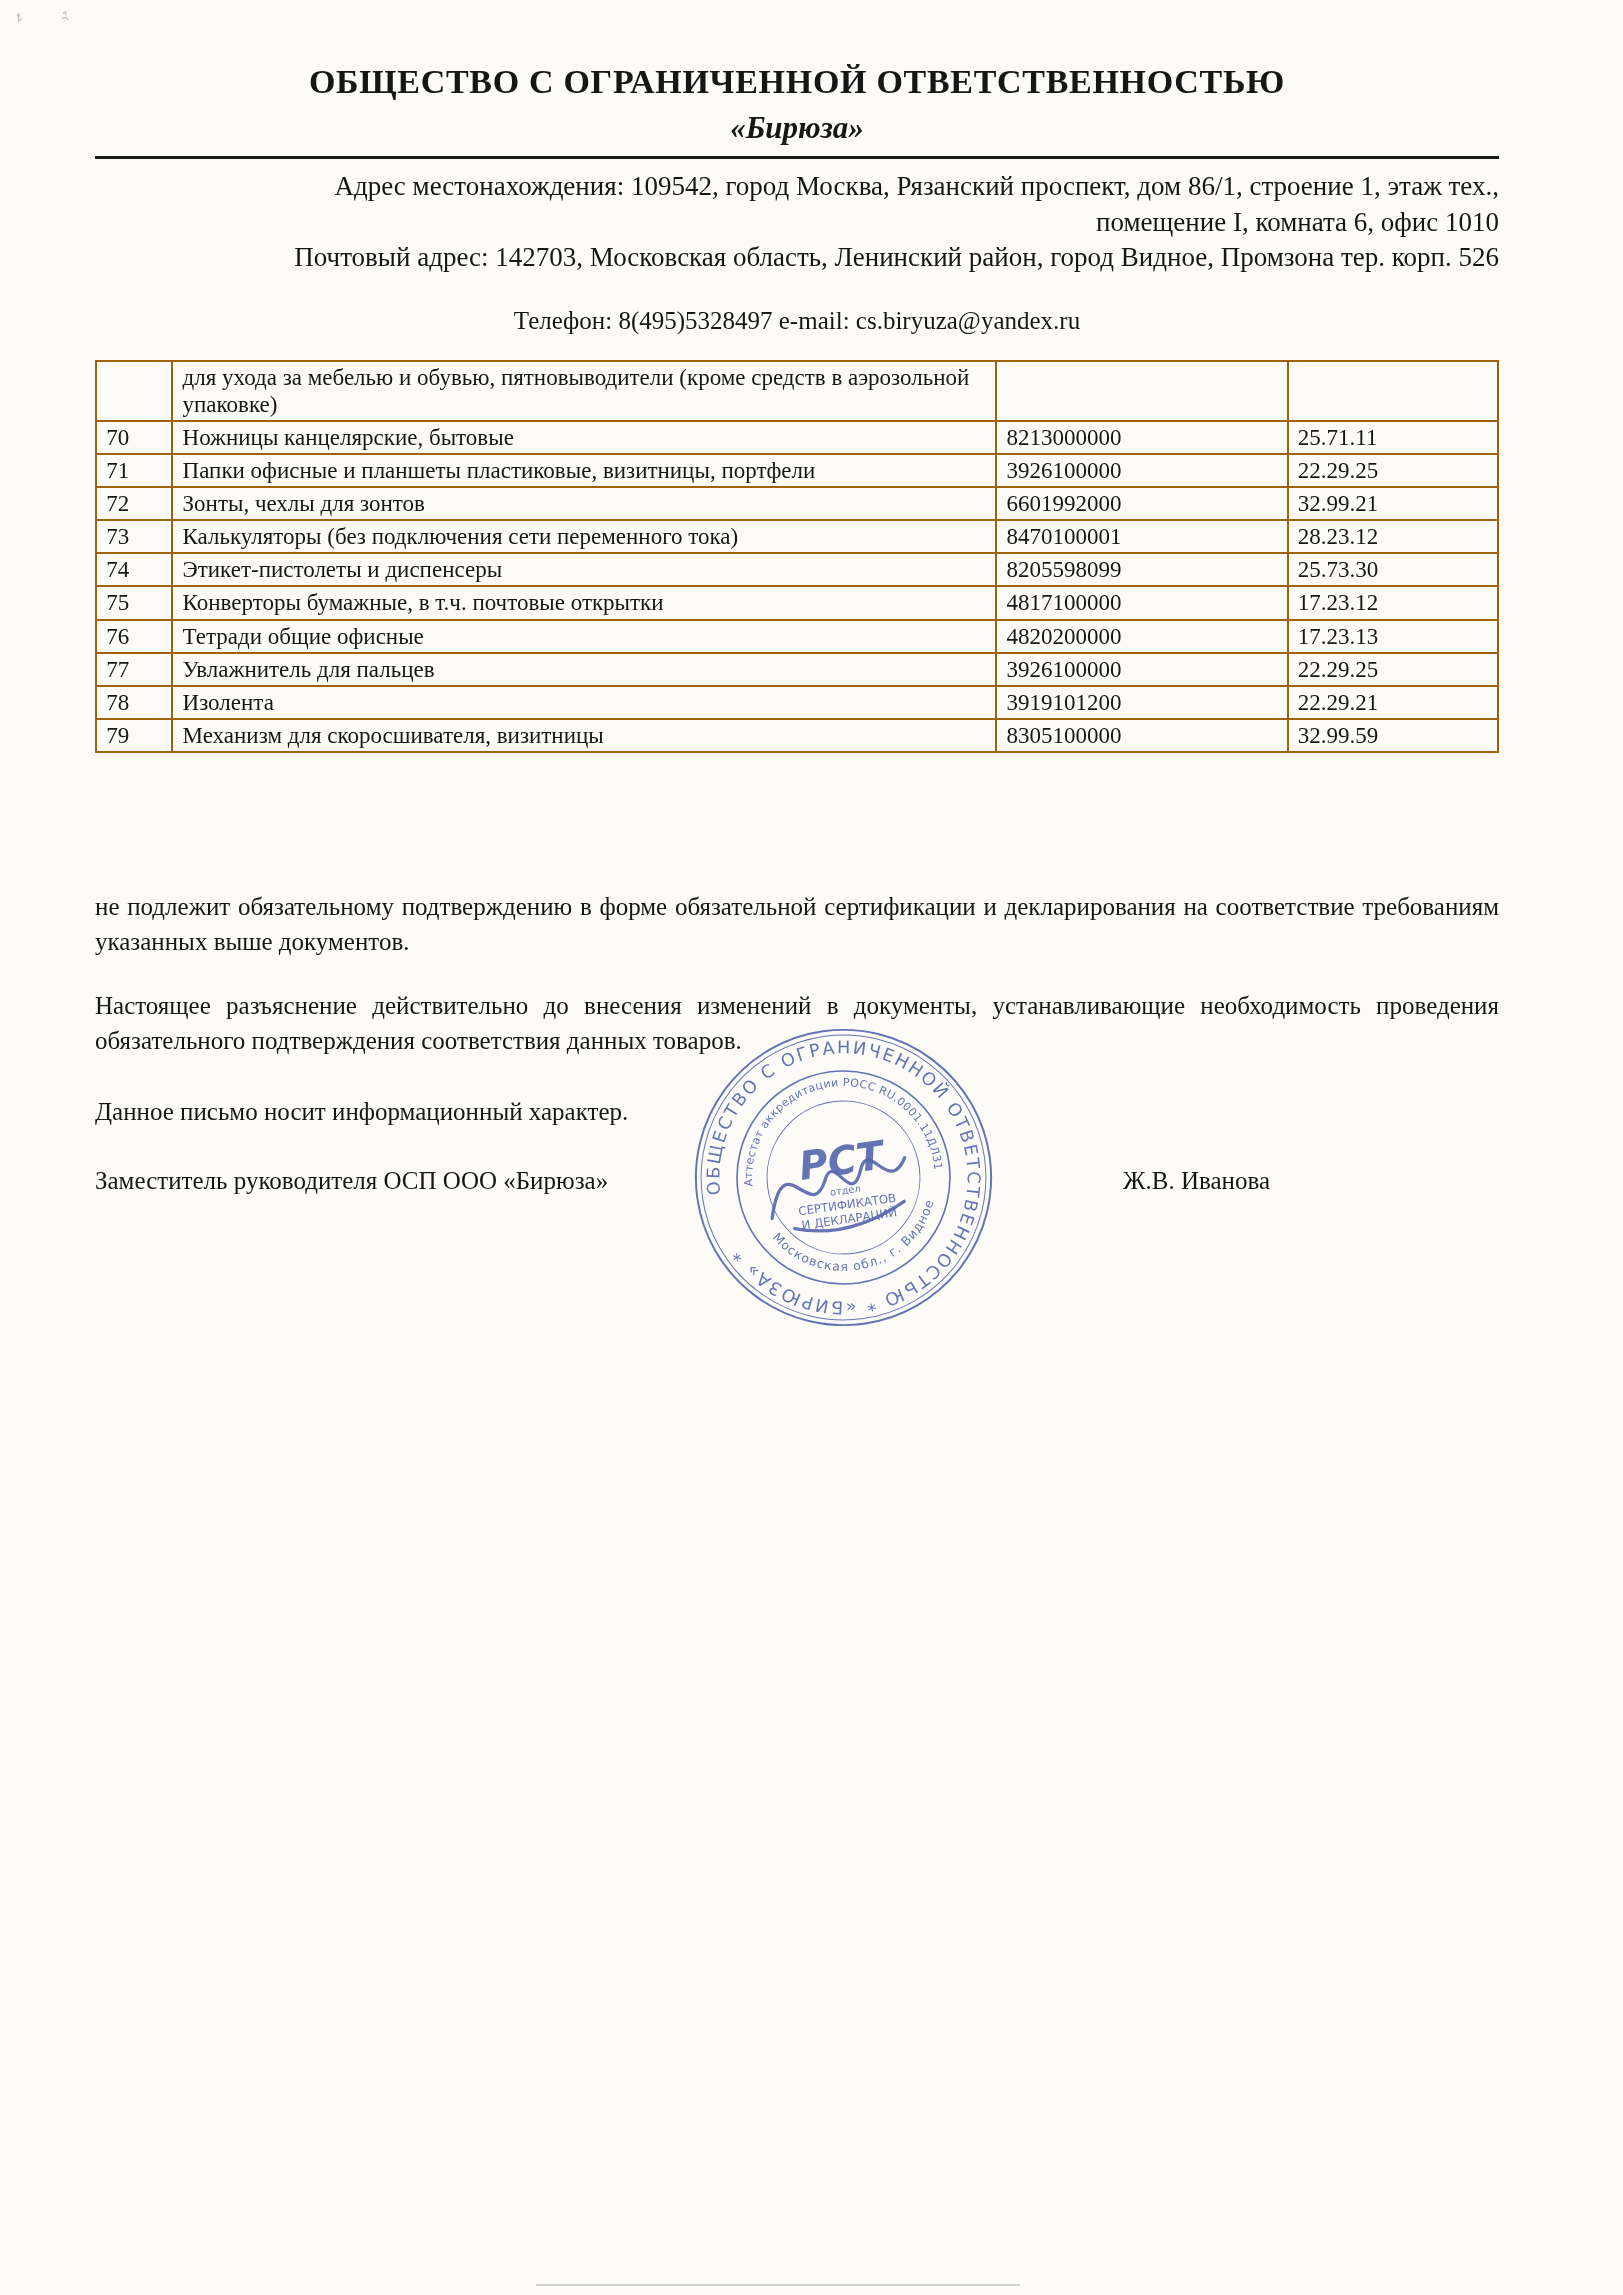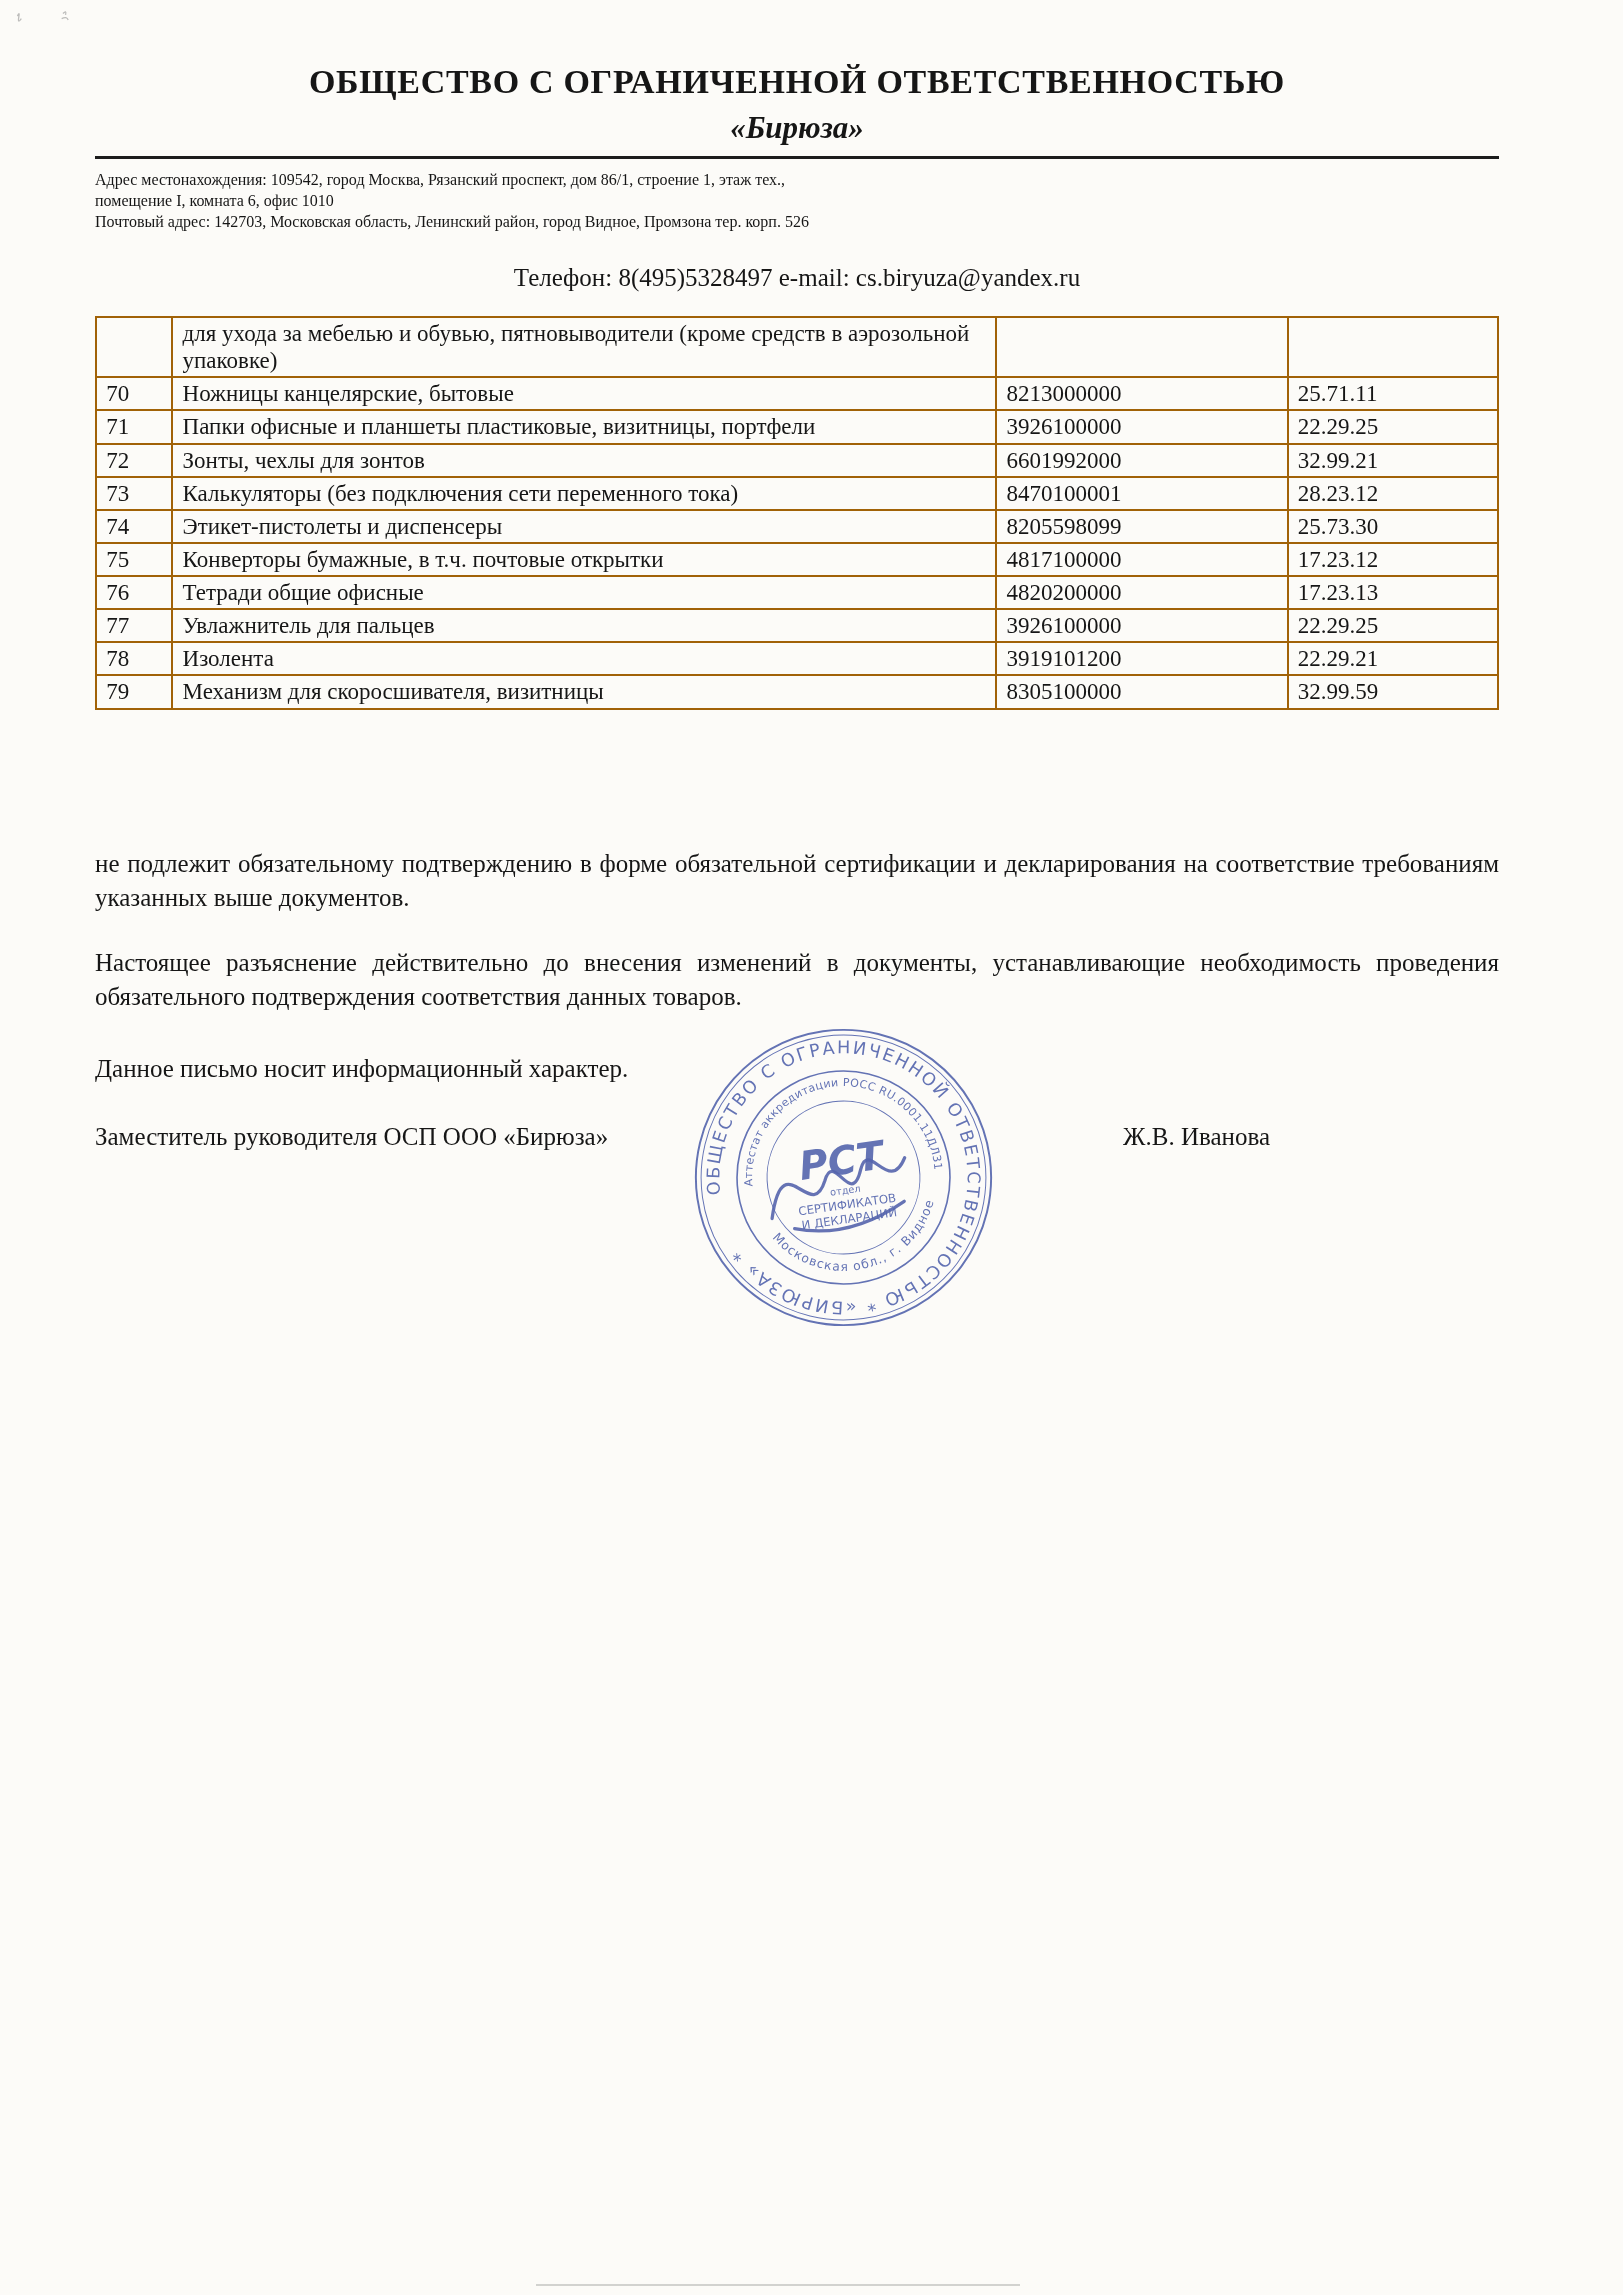--- a/index.html
+++ b/index.html
@@ -14,21 +14,21 @@
   .content{position:absolute;left:95px;top:62px;width:1404px;}
   .doc-title{
     text-align:center;font-size:34px;font-weight:bold;
     letter-spacing:0.7px;line-height:1.2;
   }
   .doc-subtitle{
     text-align:center;font-size:31px;font-weight:bold;font-style:italic;
     margin-top:6.5px;line-height:1.2;
   }
   .title-rule{border-bottom:3.3px solid #1c1c1c;margin-top:9.2px;}
-  .address-block{text-align:left;font-size:16px;line-height:1.32;margin-top:10.5px;}
+  .address-block{text-align:right;font-size:27px;line-height:1.32;margin-top:10.5px;}
   .reg-block{text-align:center;font-size:25px;line-height:1.3;margin-top:29px;}
   table.items{
     border-collapse:collapse;width:100%;margin-top:22px;
     font-size:23px;table-layout:fixed;
   }
   table.items td{
     border:2px solid #a16207;
     padding:2px 9.2px;line-height:1.18;vertical-align:top;
     overflow:hidden;
   }

